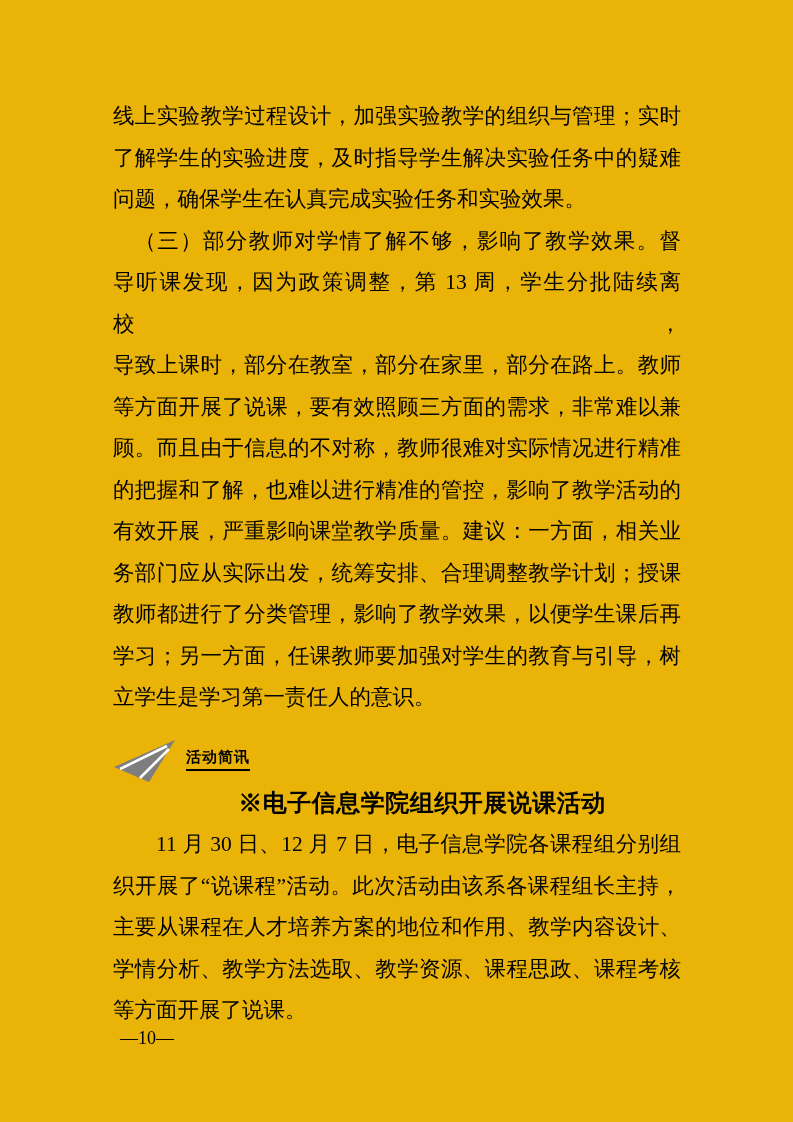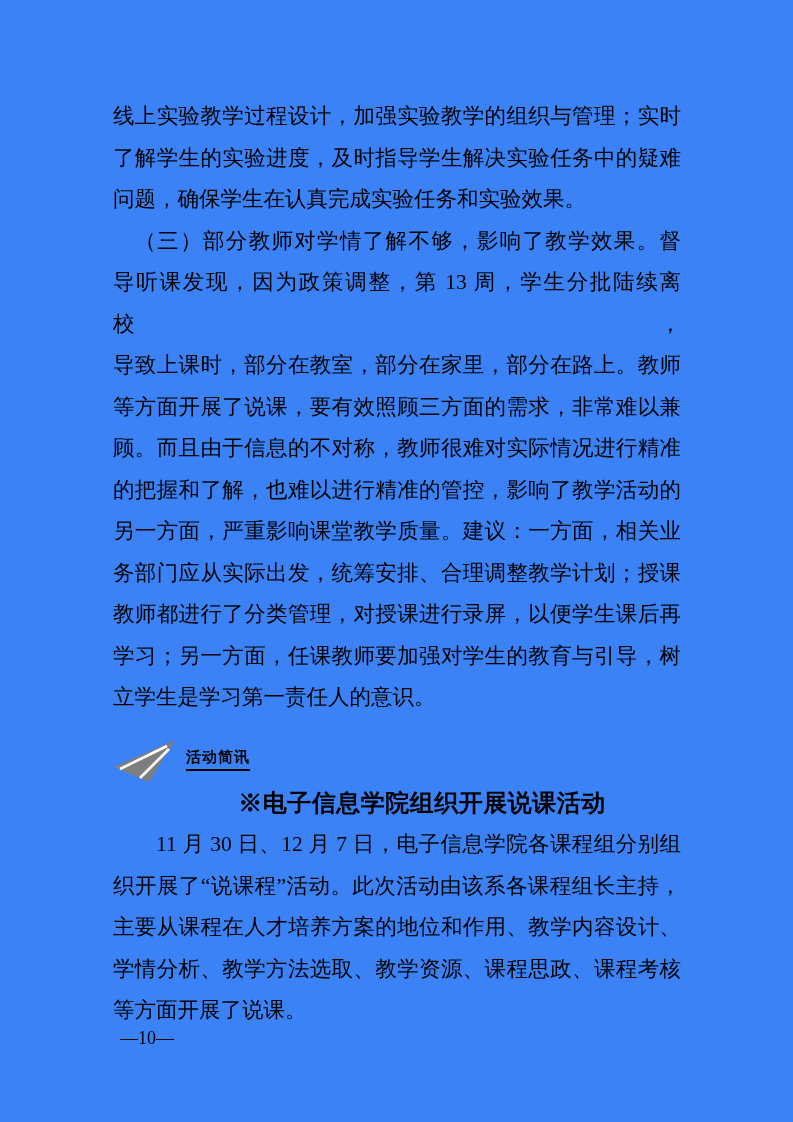--- a/index.html
+++ b/index.html
@@ -1,19 +1,19 @@
 <!DOCTYPE html>
 <html><head>
 <meta charset="utf-8">
 <style>
   html,body { margin:0; padding:0; background:#ffffff; }
   .page {
     position:relative;
     width:793px; height:1122px;
-    background:#3b82f6;
+    background:#eab308;
     color:#000000;
     font-family:"Liberation Serif","DejaVu Serif",serif;
     overflow:hidden;
   }
   .content {
     position:absolute;
     left:113px; top:96px;
     width:568px;
   }
   .line {
@@ -71,23 +71,23 @@
       <div class="line end">问题，确保学生在认真完成实验任务和实验效果。</div>
     </div>
 
     <div class="para">
       <div class="line indent1">（三）部分教师对学情了解不够，影响了教学效果。督</div>
       <div class="line">导听课发现，因为政策调整，第 13 周，学生分批陆续离校，</div>
       <div class="line">导致上课时，部分在教室，部分在家里，部分在路上。教师</div>
       <div class="line">等方面开展了说课，要有效照顾三方面的需求，非常难以兼</div>
       <div class="line">顾。而且由于信息的不对称，教师很难对实际情况进行精准</div>
       <div class="line">的把握和了解，也难以进行精准的管控，影响了教学活动的</div>
-      <div class="line">另一方面，严重影响课堂教学质量。建议：一方面，相关业</div>
+      <div class="line">有效开展，严重影响课堂教学质量。建议：一方面，相关业</div>
       <div class="line">务部门应从实际出发，统筹安排、合理调整教学计划；授课</div>
-      <div class="line">教师都进行了分类管理，对授课进行录屏，以便学生课后再</div>
+      <div class="line">教师都进行了分类管理，影响了教学效果，以便学生课后再</div>
       <div class="line">学习；另一方面，任课教师要加强对学生的教育与引导，树</div>
       <div class="line end">立学生是学习第一责任人的意识。</div>
     </div>
 
     <div class="section-header">
       <span class="plane-icon">
         <svg width="64" height="48" viewBox="0 0 64 48" xmlns="http://www.w3.org/2000/svg">
           <polygon points="1,31 62,4 36,46" fill="#7e7e7e"></polygon>
           <line x1="54" y1="10" x2="7" y2="33" stroke="#ffffff" stroke-width="2.6"></line>
           <line x1="56" y1="13" x2="27" y2="42" stroke="#ffffff" stroke-width="2.6"></line>

